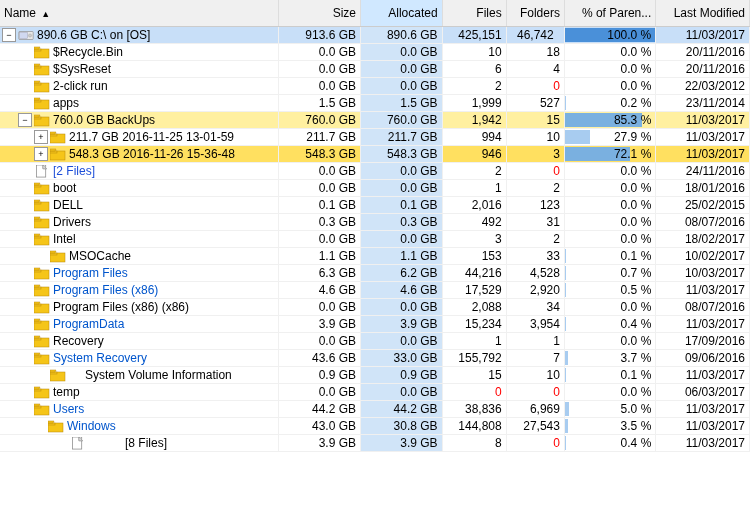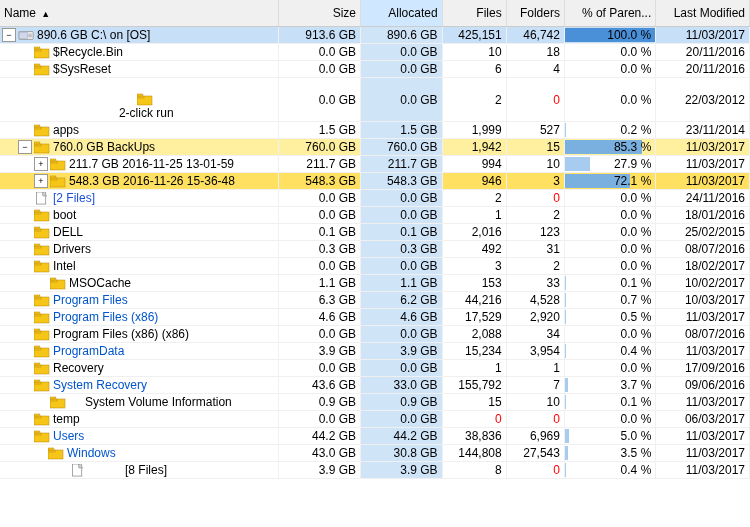--- a/index.html
+++ b/index.html
@@ -126,21 +126,21 @@
     <rect x="1" y="2" width="18" height="10" rx="1" fill="#e8e8e8" stroke="#888" stroke-width="0.8"></rect>
     <rect x="2" y="3" width="10" height="8" fill="#d0d8f0" stroke="#99a" stroke-width="0.5"></rect>
     <circle cx="15" cy="7" r="2" fill="#ccc" stroke="#999" stroke-width="0.5"></circle>
   </svg></span>
               <span style="color: rgb(0, 0, 0);">890.6 GB  C:\ on [OS]</span>
             </div>
           </td>
           <td style="text-align: right;">913.6 GB</td>
           <td style="text-align: right; background: rgb(208, 228, 248);">890.6 GB</td>
           <td style="text-align: right;">425,151</td>
-          <td style="text-align: right;">46,742</td>
+          <td style="text-align: center;">46,742</td>
           <td style="position: relative; text-align: right; padding: 0px; min-width: 70px;">
             <div style="position: absolute; top: 1px; left: 0px; height: calc(100% - 2px); width: 100%; background: rgb(74, 144, 217); z-index: 0;"></div>
             <span style="position: relative; z-index: 1; display: block; padding-right: 4px;">100.0 %</span>
           </td>
           <td style="text-align: right;">11/03/2017</td>
         </tr>
         <tr>
           <td style="padding-left: 2px;">
             <div class="row-content" style="padding-left: 16px;">
               <div class="expand-placeholder"></div>
@@ -177,21 +177,21 @@
           <td style="text-align: right; background: rgb(208, 228, 248);">0.0 GB</td>
           <td style="text-align: right;">6</td>
           <td style="text-align: right;">4</td>
           <td style="position: relative; text-align: right; padding: 0px; min-width: 70px;">
             <span style="position: relative; z-index: 1; display: block; padding-right: 4px;">0.0 %</span>
           </td>
           <td style="text-align: right;">20/11/2016</td>
         </tr>
         <tr>
           <td style="padding-left: 2px;">
-            <div class="row-content" style="padding-left: 16px; flex-direction: column;">
+            <div class="row-content" style="padding-left: 16px;">
               <div class="expand-placeholder"></div>
               <span class="folder-icon"><svg viewBox="0 0 16 13" xmlns="http://www.w3.org/2000/svg">
     <rect x="0" y="3" width="15" height="9" fill="#f5c518" stroke="#b8860b" stroke-width="0.5"></rect>
     <rect x="0" y="3" width="7" height="2" fill="#f5c518" stroke="#b8860b" stroke-width="0.5"></rect>
     <polygon points="0,3 5,3 6,1 0,1" fill="#f5c518" stroke="#b8860b" stroke-width="0.5"></polygon>
   </svg></span>
               <span style="color: rgb(0, 0, 0);">2-click run</span>
             </div>
           </td>
           <td style="text-align: right;">0.0 GB</td>

